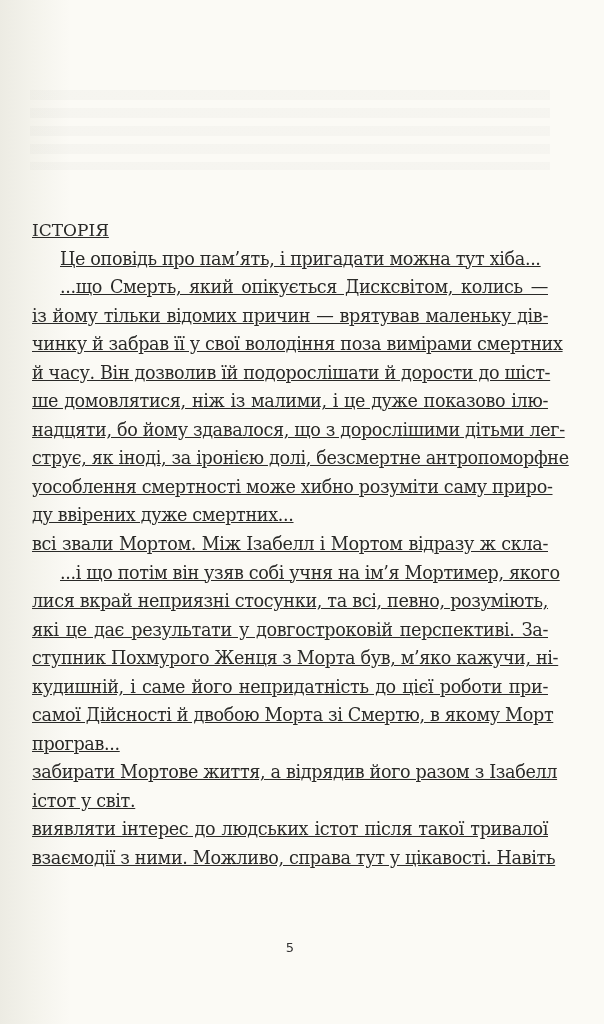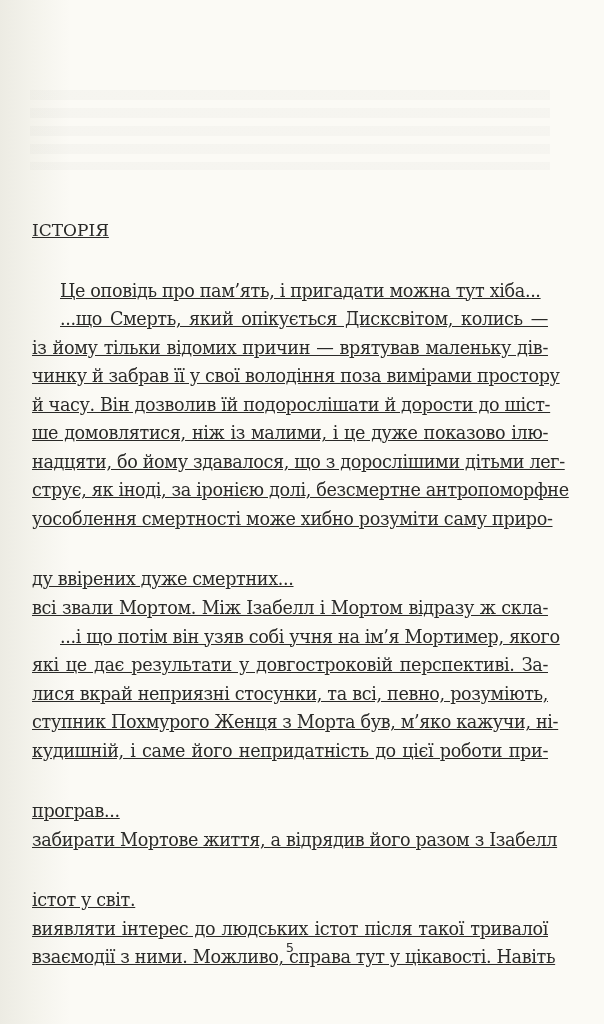--- a/index.html
+++ b/index.html
@@ -43,21 +43,20 @@
     }
     .line {
       display: block;
       white-space: nowrap;
       height: 28.55px;
       text-align: justify;
       text-align-last: justify;
     }
     .line.last {
       text-align-last: left;
-      margin-top: 32px;
     }
     .line.indent {
       padding-left: 28px;
     }
     .heading {
       display: block;
       height: 28.55px;
       font-size: 17px;
       letter-spacing: 0px;
     }
@@ -77,33 +76,34 @@
 
 <div class="page-shade"></div>
 <div class="bleed"></div>
 
 <div class="text-block">
   <span class="heading">ІСТОРІЯ</span>
   <div id="lines">
       <span class="line indent last">Це оповідь про пам’ять, і пригадати можна тут хіба...</span>
       <span class="line indent">...що Смерть, який опікується Дисксвітом, колись —</span>
       <span class="line">із йому тільки відомих причин — врятував маленьку дів-</span>
-      <span class="line">чинку й забрав її у свої володіння поза вимірами простору</span>
+      <span class="line">чинку й забрав її у свої володіння поза вимірами смертних</span>
       <span class="line">й часу. Він дозволив їй подорослішати й дорости до шіст-</span>
       <span class="line">ше домовлятися, ніж із малими, і це дуже показово ілю-</span>
       <span class="line">надцяти, бо йому здавалося, що з дорослішими дітьми лег-</span>
       <span class="line">струє, як іноді, за іронією долі, безсмертне антропоморфне</span>
       <span class="line">уособлення смертності може хибно розуміти саму приро-</span>
       <span class="line last">ду ввірених дуже смертних...</span>
       <span class="line">всі звали Мортом. Між Ізабелл і Мортом відразу ж скла-</span>
       <span class="line indent">...і що потім він узяв собі учня на ім’я Мортимер, якого</span>
+      <span class="line">лися вкрай неприязні стосунки, та всі, певно, розуміють,</span>
       <span class="line">які це дає результати у довгостроковій перспективі. За-</span>
-      <span class="line">лися вкрай неприязні стосунки, та всі, певно, розуміють,</span>
       <span class="line">ступник Похмурого Женця з Морта був, м’яко кажучи, ні-</span>
       <span class="line">кудишній, і саме його непридатність до цієї роботи при-</span>
+      <span class="line">самої Дійсності й двобою Морта зі Смертю, в якому Морт</span>
       <span class="line last">програв...</span>
       <span class="line">забирати Мортове життя, а відрядив його разом з Ізабелл</span>
       <span class="line last">істот у світ.</span>
       <span class="line">виявляти інтерес до людських істот після такої тривалої</span>
       <span class="line">взаємодії з ними. Можливо, справа тут у цікавості. Навіть</span>
     </div>
 </div>
 
 <div class="page-number">5</div>
 

